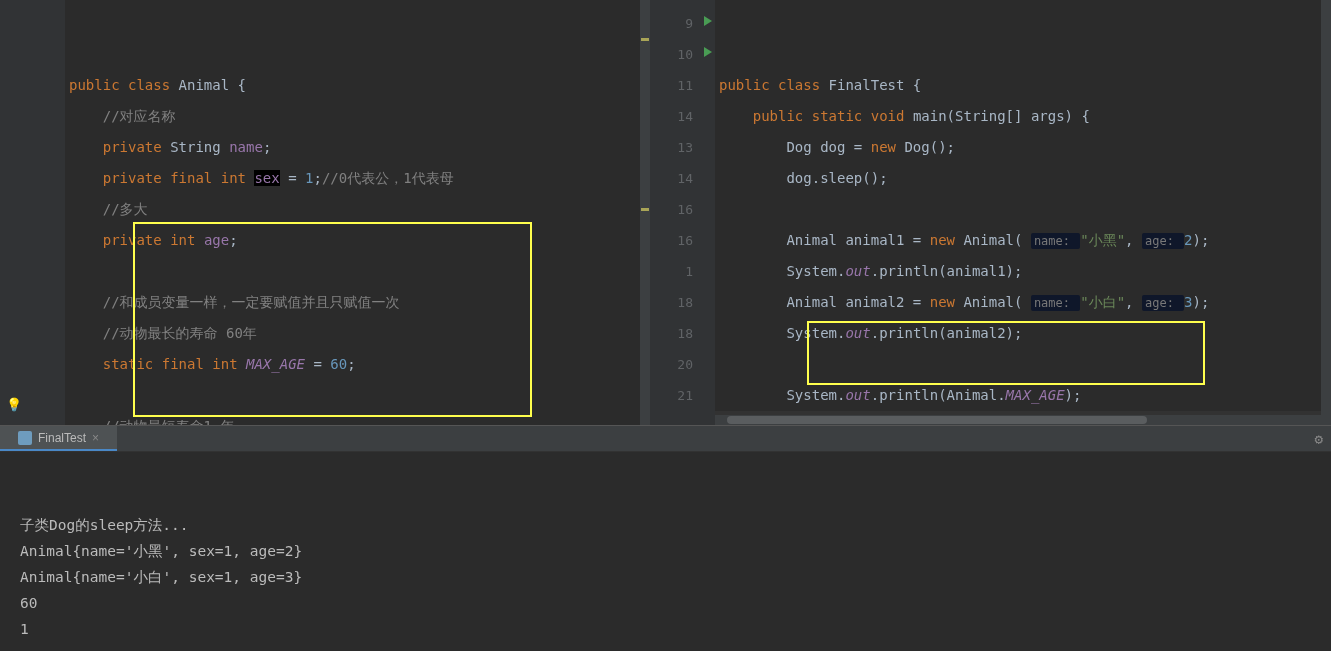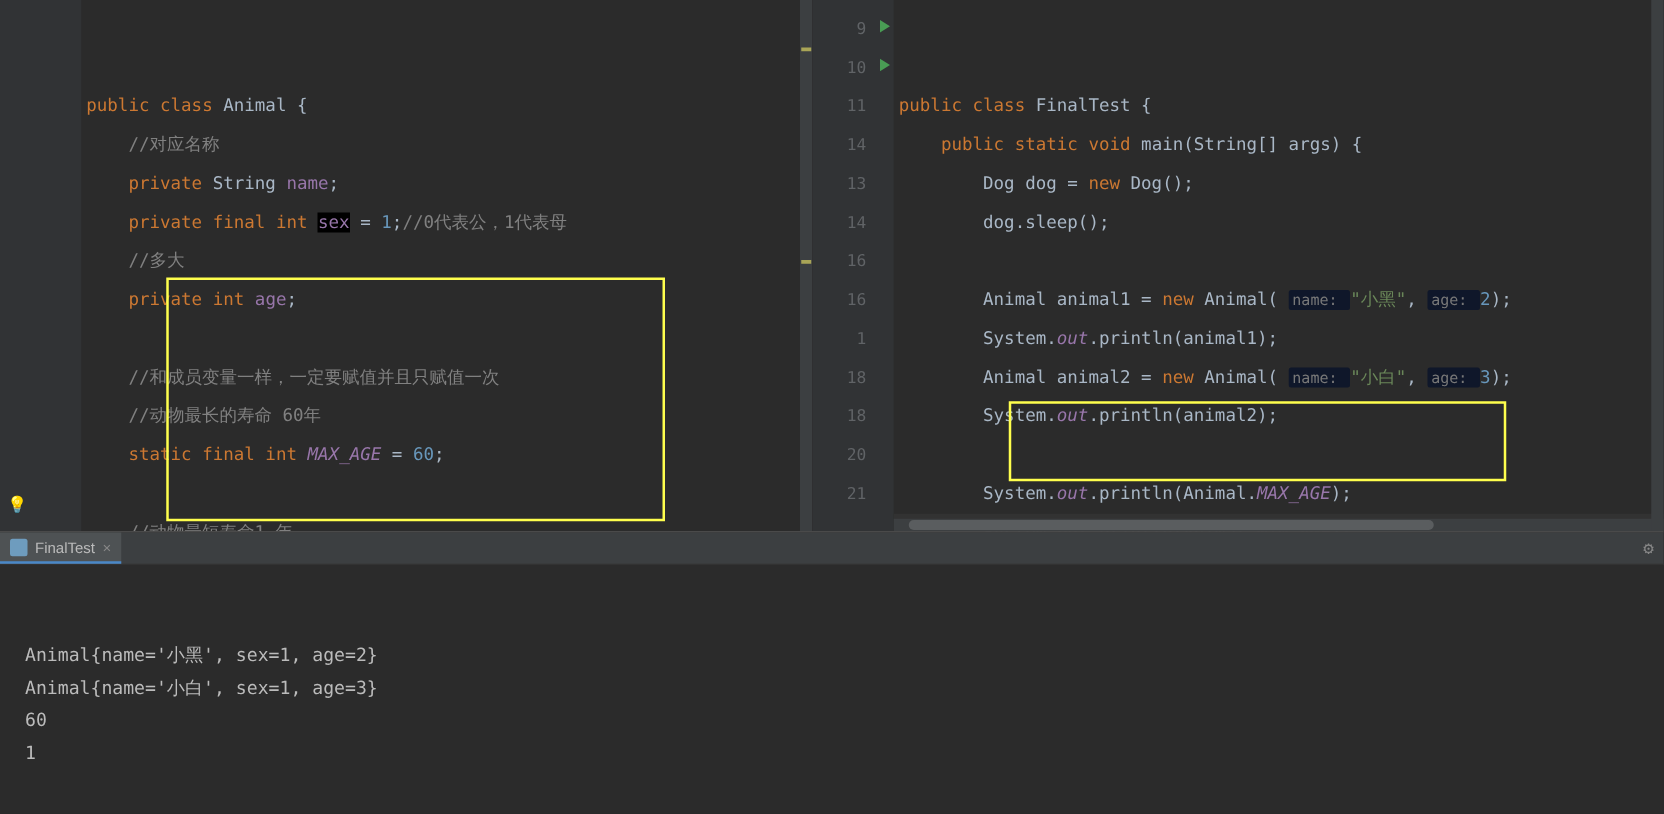--- a/index.html
+++ b/index.html
@@ -112,21 +112,21 @@
     height: 26px;
     background: #3c3f41;
     display: flex;
     align-items: center;
     border-bottom: 1px solid #323232;
   }
   .console-tab {
     display: flex;
     align-items: center;
     height: 100%;
-    padding: 0 8px;
+    padding: 0 18px;
     background: #4e5254;
     border-bottom: 2px solid #4a88c7;
     color: #bbbbbb;
     font-size: 12px;
     font-family: sans-serif;
   }
   .console-tab .app-icon {
     width: 14px; height: 14px;
     background: #6e9cbe;
     margin-right: 6px;
@@ -224,15 +224,15 @@
 <div class="console-area">
   <div class="console-tabs">
     <div class="console-tab">
       <span class="app-icon"></span>
       <span>FinalTest</span>
       <span class="close">×</span>
     </div>
     <span class="console-settings">⚙</span>
   </div>
   <div class="console-output" id="console-out">
-    <div>Animal{name='小黑', sex=1, age=2}</div><div>Animal{name='小白', sex=1, age=3}</div><div>60</div><div>1</div>
+    <div>子类Dog的sleep方法...</div><div>Animal{name='小黑', sex=1, age=2}</div><div>Animal{name='小白', sex=1, age=3}</div><div>60</div><div>1</div>
   </div>
 </div>
 
 </body></html>

